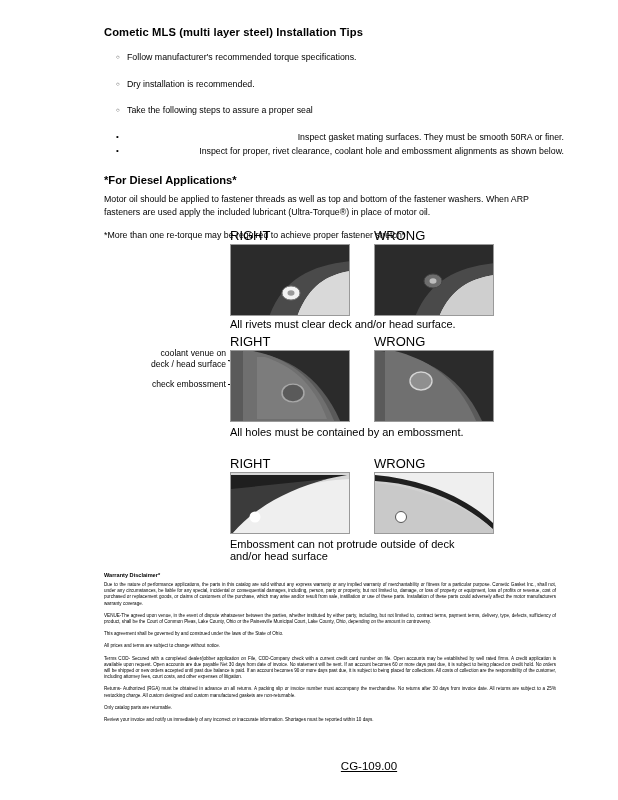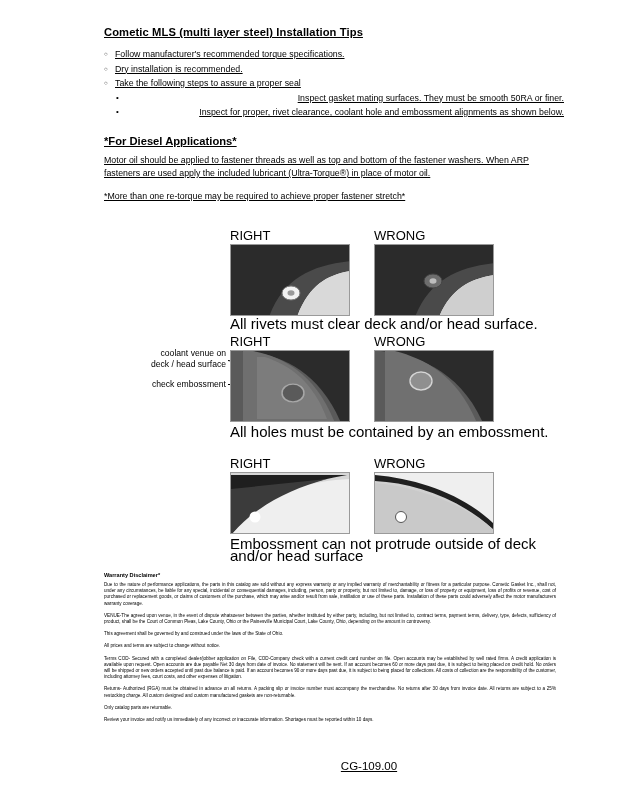--- a/index.html
+++ b/index.html
@@ -9,28 +9,28 @@
     font-family:"Liberation Sans", sans-serif;
     color:#000;
     overflow:hidden;
     position:relative;
   }
   .page{
     position:absolute;left:0;top:0;width:618px;height:800px;
     padding:0;box-sizing:border-box;
   }
   .content{
-    position:absolute;left:104px;top:26px;width:460px;text-decoration:underline;
+    position:absolute;left:104px;top:26px;width:460px;
   }
   h1.title{
     font-size:11.2px;font-weight:bold;margin:0 0 9px 0;letter-spacing:0.1px;
   }
   ul.bullets{margin:0;padding:0;list-style:none;}
   ul.bullets li{
-    font-size:8.8px;line-height:14.5px;position:relative;padding-left:11px;margin:0;
+    font-size:8.8px;line-height:14.5px;position:relative;padding-left:11px;margin:12px;
   }
   ul.bullets li:before{
     content:"\25CB";position:absolute;left:0;top:0;font-size:6px;line-height:15px;
   }
   ul.sub{margin:0 0 0 12px;padding:0;list-style:none;text-align:right;}
   ul.sub li{
     font-size:8.8px;line-height:14.5px;position:relative;padding-left:11px;
   }
   ul.sub li:before{
     content:"\2022";position:absolute;left:0;top:0;font-size:8px;line-height:14.5px;
@@ -45,21 +45,21 @@
     font-size:8.8px;line-height:13.2px;margin:8px 0 0 0;
   }
 
   
   .figures{position:absolute;left:104px;top:228px;width:460px;}
   .figrow{position:relative;}
   .figlabel{
     font-size:13px;font-weight:normal;
   }
   .caption{
-    font-size:15px;line-height:12px;font-weight:normal;
+    font-size:11px;line-height:12px;font-weight:normal;
   }
 
   .imgbox{
     border:1px solid #9a9a9a;background:#e8e8e8;position:relative;overflow:hidden;
     box-sizing:border-box;
   }
 
   
   .callout{
     position:absolute;font-size:8.6px;line-height:11px;text-align:right;

